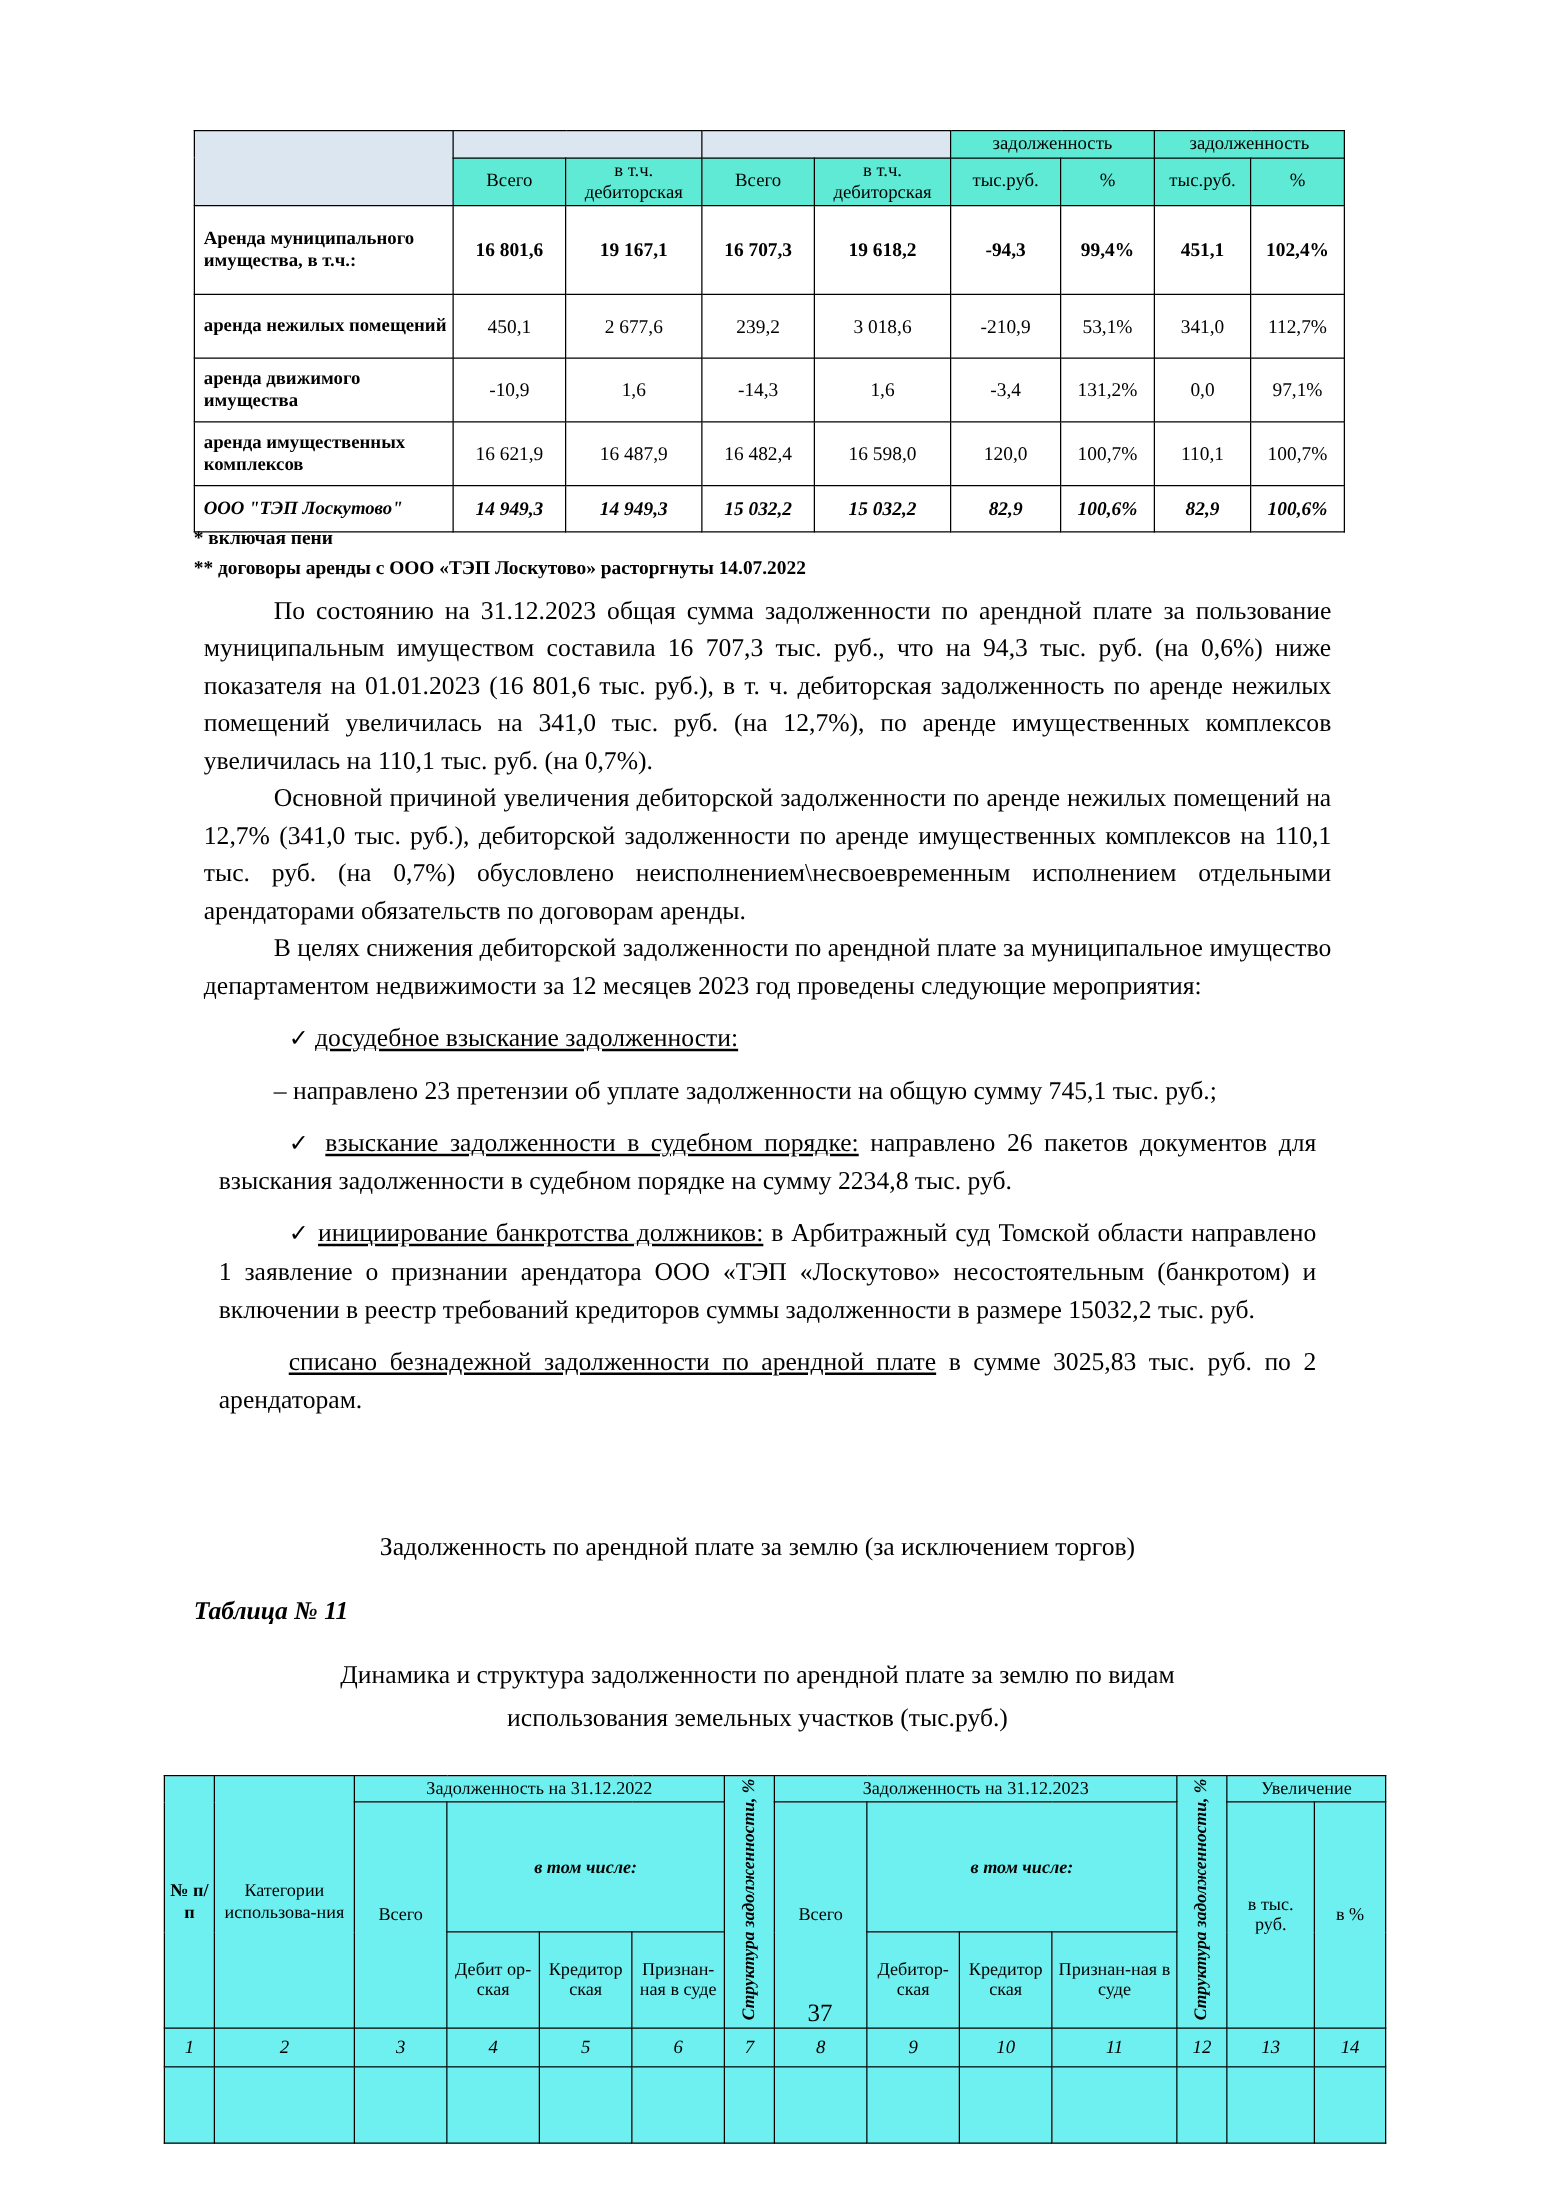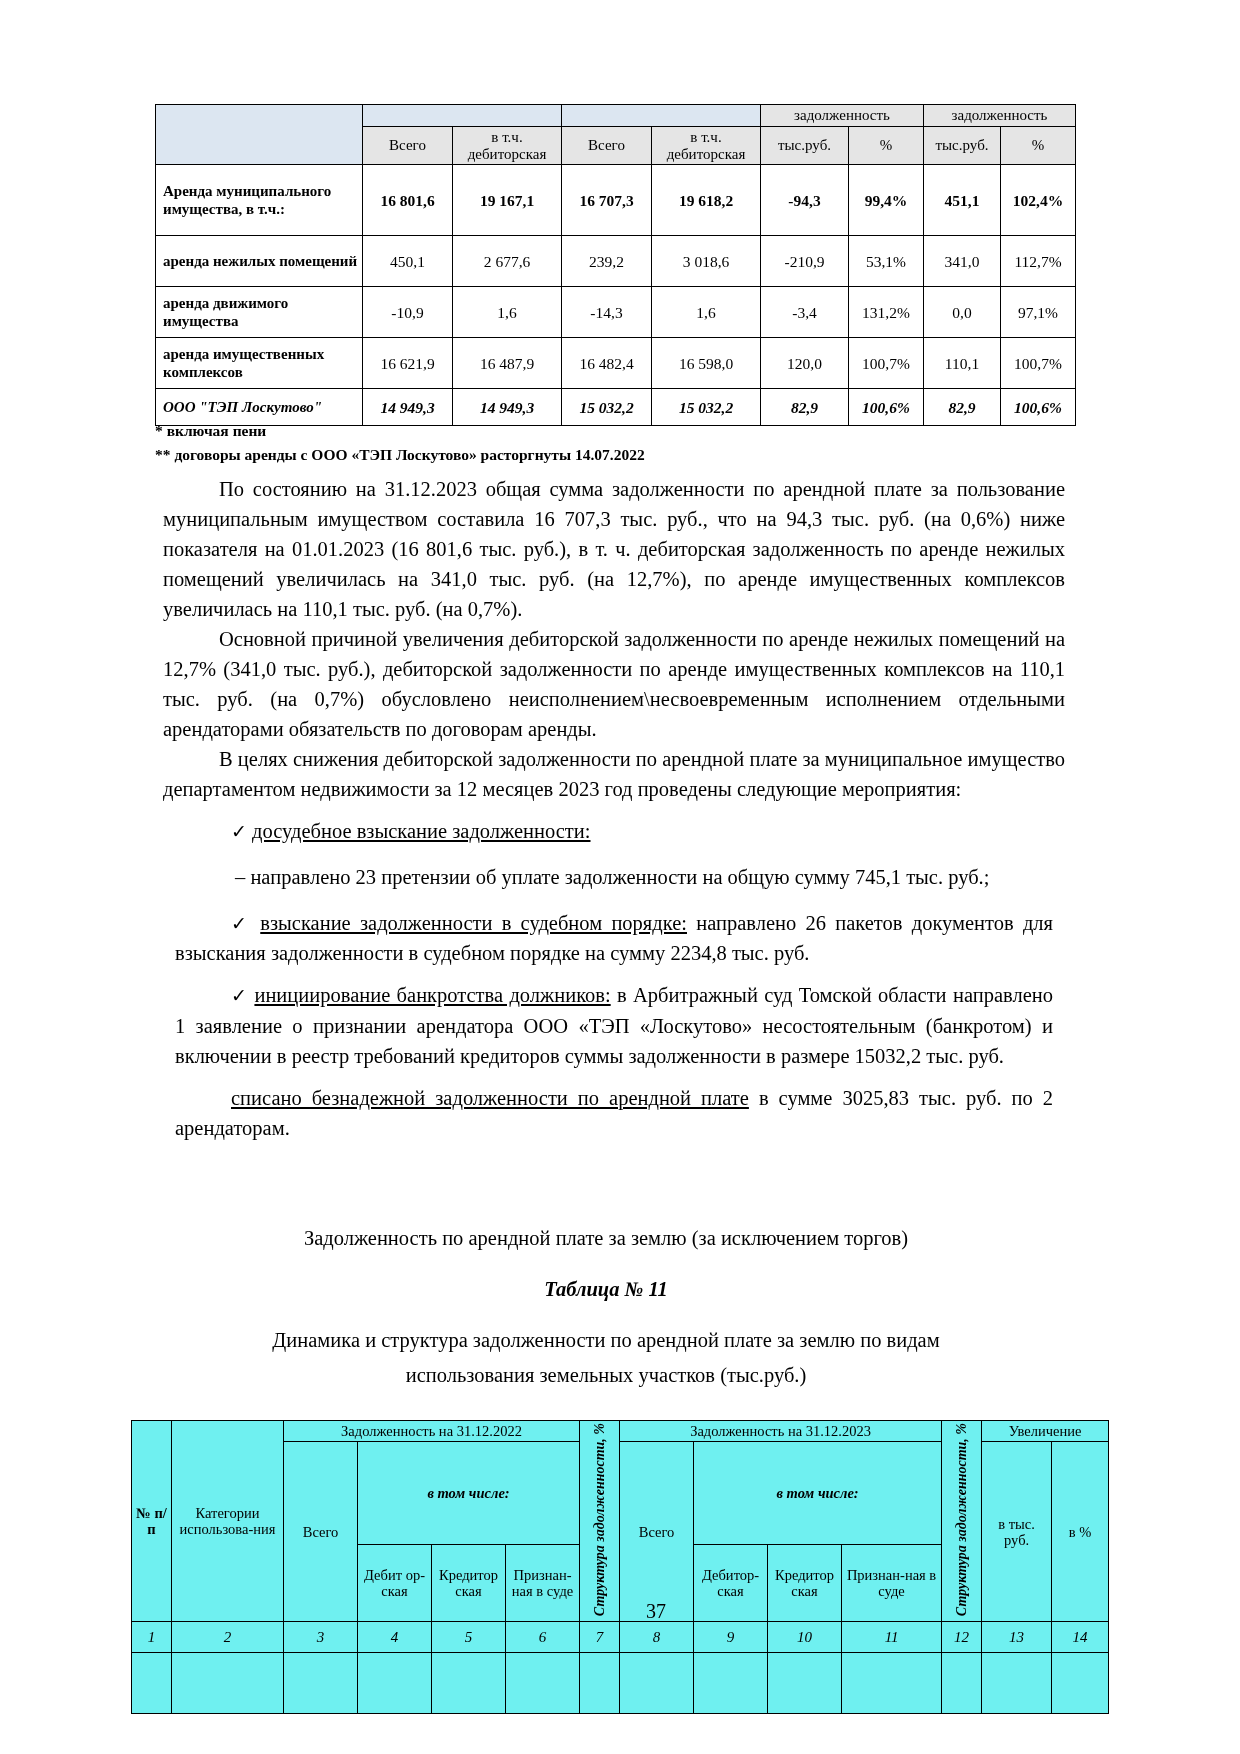--- a/index.html
+++ b/index.html
@@ -39,21 +39,21 @@
   table.t1 td, table.t1 th {
     border: 1.6px solid #000;
     padding: 2px 4px;
     font-size: 15.5px;
     line-height: 1.12;
     text-align: center;
     vertical-align: middle;
     background: #ffffff;
   }
   table.t1 .hdr {
-    background: #e5e5e5;
+    background: #5eead4;
     font-weight: normal;
     font-size: 15px;
   }
   table.t1 .hdr-blank { background: #dce6f1; }
   table.t1 td.rowlab {
     text-align: left;
     vertical-align: middle;
     font-size: 15px;
     line-height: 1.22;
     padding-left: 7px;
@@ -82,21 +82,21 @@
   }
   p.para {
     margin: 0;
     font-size: 20.5px;
     line-height: 1.465;
     text-align: justify;
     text-indent: 56px;
     text-align-last: left;
   }
   .dash-item {
-    margin: 16px;
+    margin: 0;
     font-size: 20.5px;
     line-height: 1.465;
     text-align: justify;
     text-indent: 56px;
   }
   .check-item {
     margin: 12px;
     font-size: 20.5px;
     line-height: 1.465;
     text-align: justify;
@@ -111,21 +111,21 @@
     left: 155px;
     width: 902px;
     text-align: center;
     font-size: 20.5px;
     line-height: 1.465;
   }
   .right-ital {
     position: absolute;
     left: 155px;
     width: 902px;
-    text-align: center;
+    text-align: left;
     font-size: 20.5px;
     font-style: italic;
     font-weight: bold;
     line-height: 1.465;
   }
 
   
   .t2-wrap {
     position: absolute;
     left: 131px;

